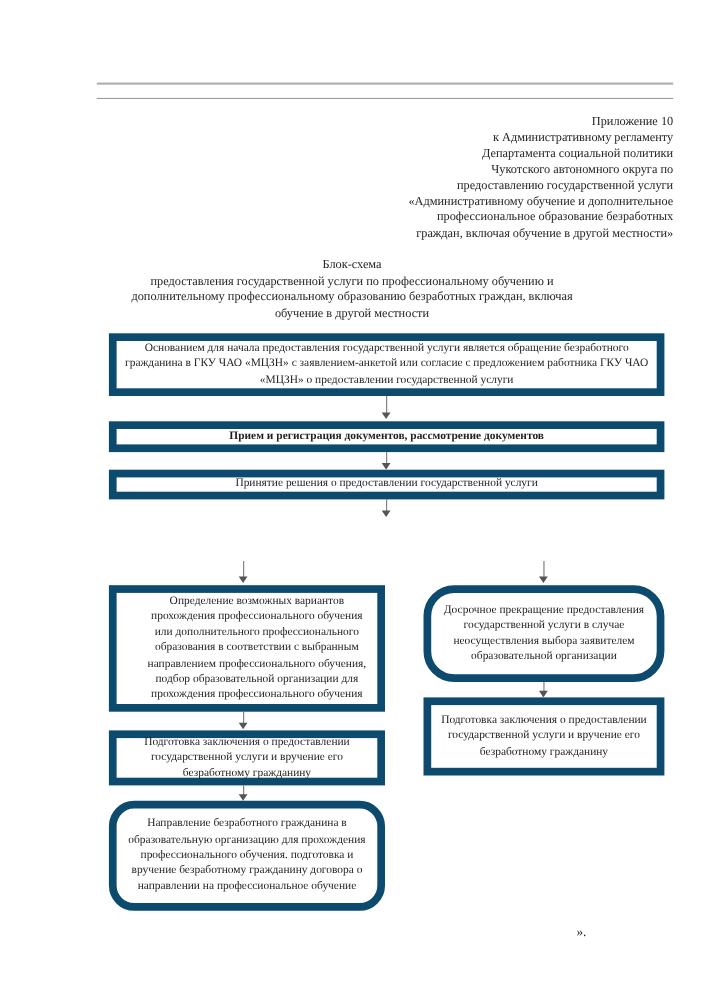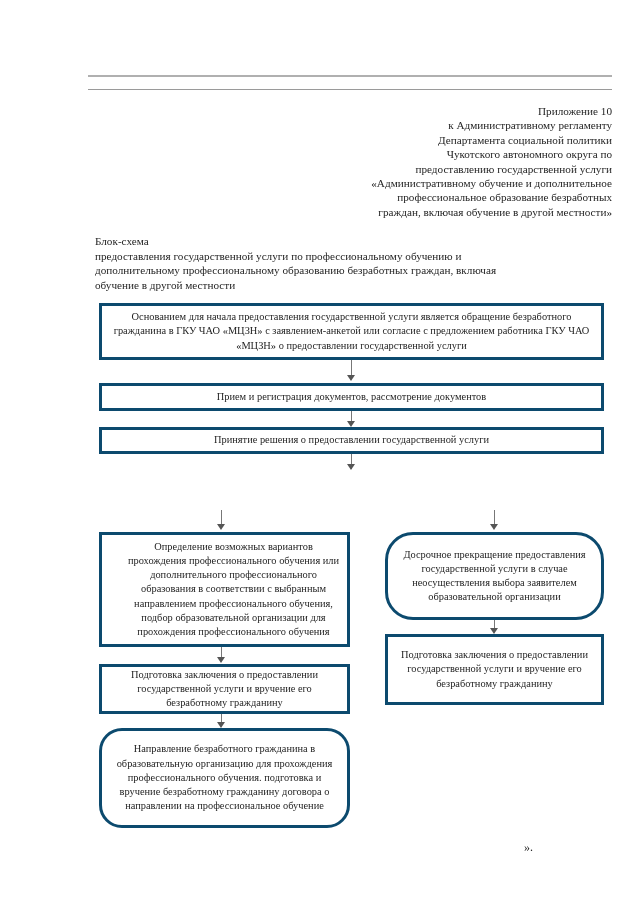--- a/index.html
+++ b/index.html
@@ -46,31 +46,31 @@
     color: #252525;
   }
   .appendix div { white-space: nowrap; }
 
   
   .scheme-title {
     position: absolute;
     left: 95px;
     top: 234px;
     width: 450px;
-    text-align: left;
+    text-align: center;
     font-size: 11.2px;
     line-height: 14.6px;
     color: #252525;
   }
 
   
   .box {
     position: absolute;
     box-sizing: border-box;
-    border: 3px solid #0c4a6e;
+    border: 7px solid #0c4a6e;
     background: #ffffff;
     display: flex;
     align-items: center;
     justify-content: center;
     text-align: center;
     font-size: 10.4px;
     line-height: 14.2px;
     color: #1f1f1f;
     padding: 2px 6px;
   }
@@ -125,21 +125,21 @@
     <div>дополнительному профессиональному образованию безработных граждан, включая</div>
     <div>обучение в другой местности</div>
   </div>
 
   <div class="box" style="left:99px; top:303px; width:505px; height:57px;">
     <span>Основанием для начала предоставления государственной услуги является обращение безработного гражданина в ГКУ ЧАО «МЦЗН» с заявлением-анкетой или согласие с предложением работника ГКУ ЧАО «МЦЗН» о предоставлении государственной услуги</span>
   </div>
   <div class="conn" style="left:351px; top:360px; height:18px;"></div>
   <div class="arrowhead" style="left:347px; top:375px;"></div>
 
-  <div class="box" style="left:99px; top:383px; width:505px; height:28px;">
+  <div class="box" style="left:99px; top:383px; width:505px; height:28px;font-weight:bold;">
     <span>Прием и регистрация документов, рассмотрение документов</span>
   </div>
   <div class="conn" style="left:351px; top:411px; height:14px;"></div>
   <div class="arrowhead" style="left:347px; top:421px;"></div>
 
   <div class="box" style="left:99px; top:427px; width:505px; height:27px;">
     <span>Принятие решения о предоставлении государственной услуги</span>
   </div>
   <div class="conn" style="left:351px; top:454px; height:15px;"></div>
   <div class="arrowhead" style="left:347px; top:464px;"></div>

